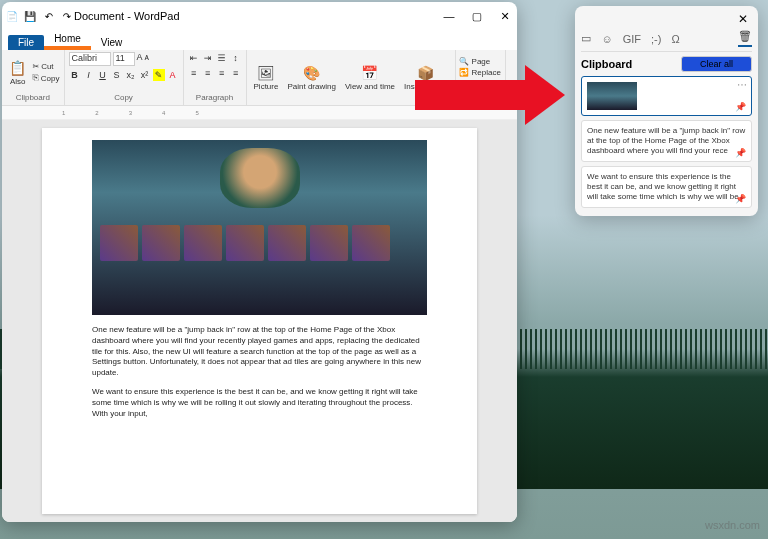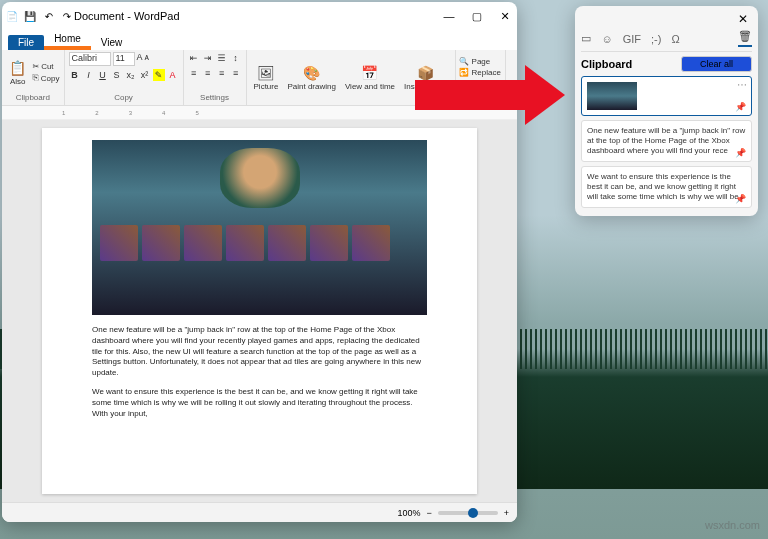--- a/index.html
+++ b/index.html
@@ -167,21 +167,21 @@
           <span>☰</span>
           <span>↕</span>
         </div>
         <div class="wp-fmt-btns">
           <span>≡</span>
           <span>≡</span>
           <span>≡</span>
           <span>≡</span>
         </div>
       </div>
-      <div class="wp-group-label">Settings</div>
+      <div class="wp-group-label">Paragraph</div>
     </div>
     <div class="wp-group">
       <div class="wp-group-content">
         <div class="wp-btn">
             <span class="ic">🖼</span>
             <span>Picture</span>
           </div>
         <div class="wp-btn">
             <span class="ic">🎨</span>
             <span>Paint drawing</span>
@@ -228,26 +228,20 @@
             <div></div>
             <div></div>
             <div></div>
           </div>
       </div>
       <div class="wp-para">One new feature will be a "jump back in" row at the top of the Home Page of the Xbox dashboard where you will find your recently played games and apps, replacing the dedicated tile for this. Also, the new UI will feature a search function at the top of the page as well as a Settings button. Unfortunately, it does not appear that ad tiles are going anywhere in this new update.</div>
       <div class="wp-para">We want to ensure this experience is the best it can be, and we know getting it right will take some time which is why we will be rolling it out slowly and iterating throughout the process. With your input,</div>
     </div>
   </div>
 
-  <div class="wp-status">
-    <span>100%</span>
-    <span>−</span>
-    <div class="wp-zoom-slider"></div>
-    <span>+</span>
-  </div>
 </div>
 
 <div class="arrow">
   <div class="arrow-body"></div>
     <div class="arrow-head"></div>
 </div>
 
 <div class="clip">
   <div class="clip-header">
     <span></span>

